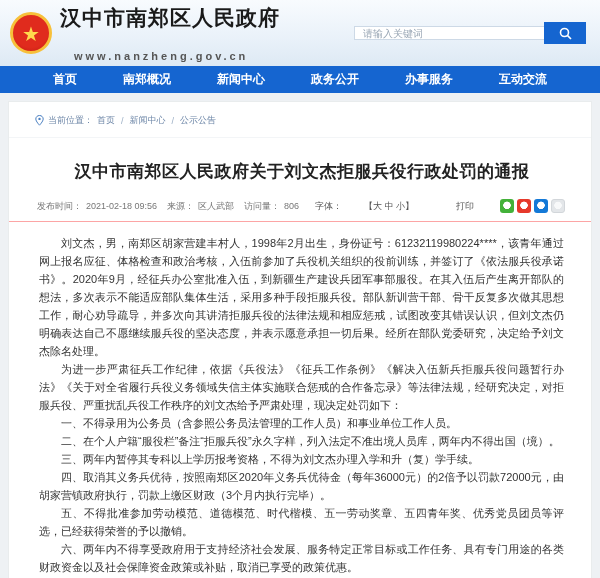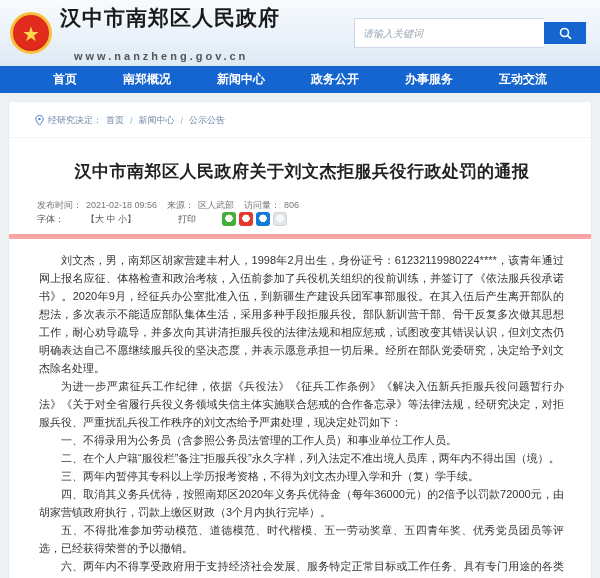--- a/index.html
+++ b/index.html
@@ -22,24 +22,23 @@
     width:42px; height:42px; border-radius:50%;
     background:radial-gradient(circle at 50% 42%, #e02b1d 0 62%, #c01810 100%);
     border:3px solid #f7c03a;
     color:#ffd94d; font-size:20px; line-height:38px; text-align:center;
     flex:0 0 auto;
   }
   .site-title { font-size:21px; font-weight:bold; color:#1a1a1a; letter-spacing:1px; }
   .site-url { font-size:11px; font-weight:bold; color:#555; letter-spacing:3px; margin-top:18px; padding-left:14px; }
   .search-box { display:flex; align-items:center; height:22px; width:232px; }
   .search-input {
-    flex:1; height:30px; border:1px solid #cdd9e6; border-right:none;
+    flex:1; height:14px; border:1px solid #cdd9e6; border-right:none;
     background:#fff; padding:0 8px; font-size:10px; color:#333; outline:none;
     font-family:"Liberation Sans","DejaVu Sans",sans-serif;
-    font-style:italic;
   }
   .search-input::placeholder { color:#9aa7b5; }
   .search-btn {
     width:42px; height:22px; border:none; background:#1565d0; cursor:pointer;
     display:flex; align-items:center; justify-content:center;
   }
   
   .main-nav {
     height:27px; background:#1565d0;
     display:flex; align-items:center; justify-content:space-around;
@@ -60,25 +59,24 @@
     font-size:9px; color:#6e87a8;
     border-bottom:1px solid #f3f5f7;
   }
   .crumb { color:#6e87a8; cursor:pointer; }
   .crumb-sep { color:#9db0c6; padding:0 2px; }
   .article-title {
     text-align:center; font-size:17px; font-weight:bold; color:#222;
     padding:22px 40px 16px 44px; letter-spacing:0.5px;
   }
   .meta-row {
-    display:flex; justify-content:space-between; align-items:flex-start;
+    display:flex; justify-content:space-between; align-items:flex-end;
     padding:0 26px 8px 28px;
     font-size:9px; color:#777;
-    border-bottom:5px solid #fca5a5;
-    flex-direction:column;
+    border-bottom:1px solid #fca5a5;
   }
   .meta-left span { margin-right:4px; }
   .meta-left .gap { margin-right:10px; }
   .meta-right { display:flex; align-items:center; gap:22px; color:#555; }
   .font-widget { cursor:pointer; }
   .print-btn { cursor:pointer; margin-left:20px; }
   .share-icons { display:flex; gap:3px; margin-left:4px; }
   .share-icon {
     width:14px; height:14px; border-radius:3px; cursor:pointer;
     background-image:radial-gradient(circle at 50% 45%, #ffffff 0 3.5px, rgba(255,255,255,0) 4px);
@@ -125,21 +123,21 @@
   <a class="nav-item">互动交流</a>
 </nav>
 
 <main class="card">
 
   <div class="breadcrumb">
     <svg width="9" height="11" viewBox="0 0 9 11">
       <path d="M4.5 0.5 C2.3 0.5 0.8 2.1 0.8 4 C0.8 6.3 4.5 10.2 4.5 10.2 C4.5 10.2 8.2 6.3 8.2 4 C8.2 2.1 6.7 0.5 4.5 0.5 Z" fill="none" stroke="#4a7fc1" stroke-width="1"></path>
       <circle cx="4.5" cy="3.9" r="1.2" fill="#4a7fc1"></circle>
     </svg>
-    <span>经研究决定：</span>
+    <span>当前位置：</span>
     <span class="crumb">首页</span>
     <span class="crumb-sep">/</span>
     <span class="crumb">新闻中心</span>
     <span class="crumb-sep">/</span>
     <span class="crumb">公示公告</span>
   </div>
 
   <h1 class="article-title">汉中市南郑区人民政府关于刘文杰拒服兵役行政处罚的通报</h1>
 
   <div class="meta-row">

